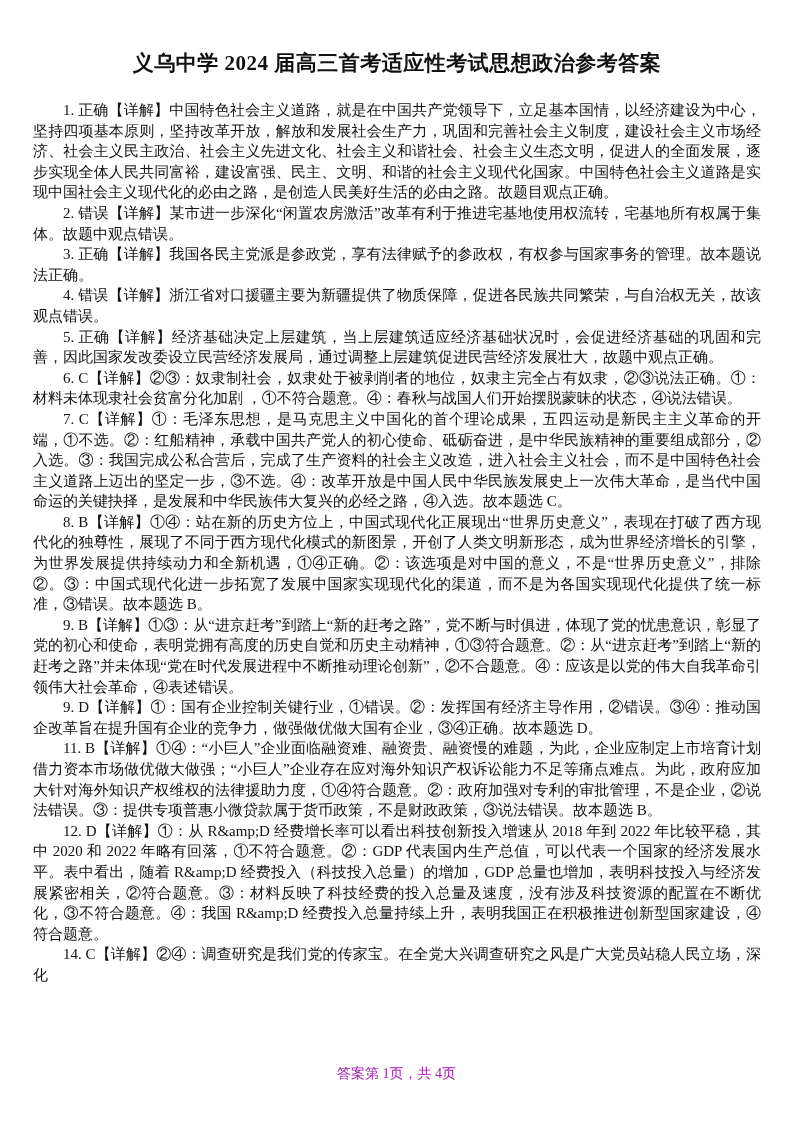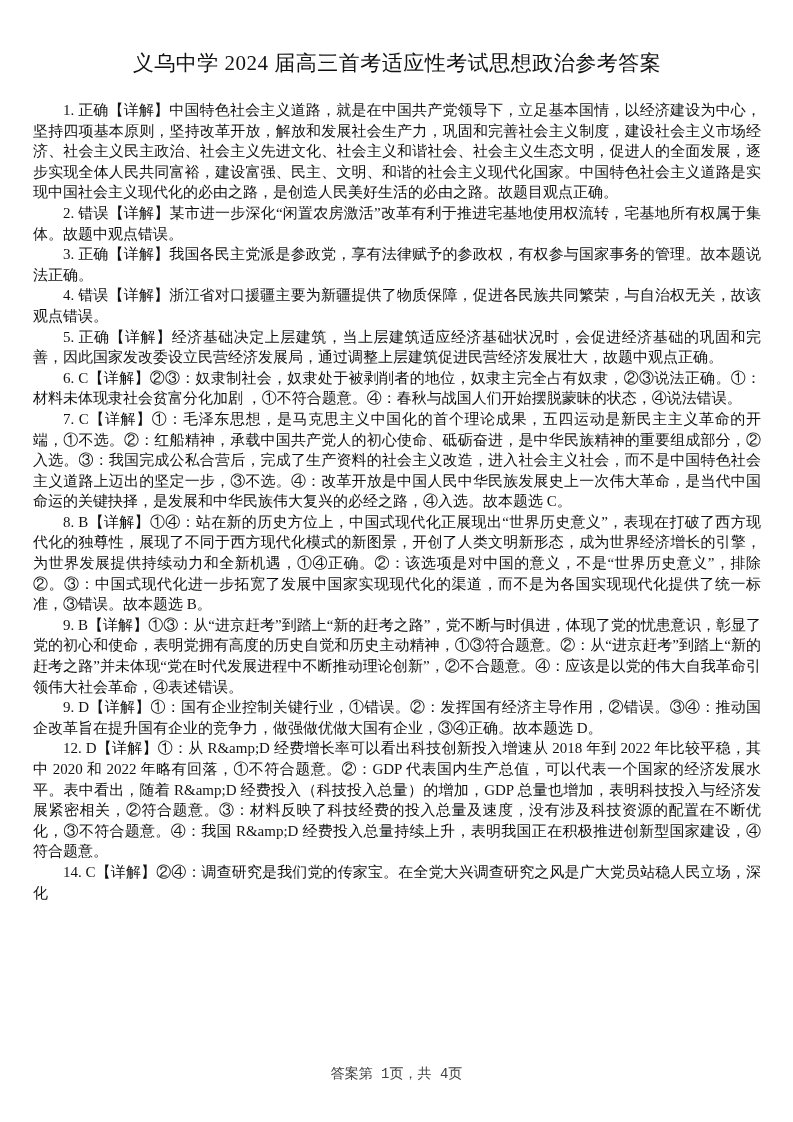--- a/index.html
+++ b/index.html
@@ -19,59 +19,59 @@
   .content {
     position: absolute;
     top: 50px;
     left: 33px;
     right: 32px;
   }
   .doc-title {
     margin: 0 0 24px 0;
     text-align: center;
     font-size: 21px;
-    font-weight: normal;
+    font-weight: bold;
     letter-spacing: 0.5px;
     line-height: 26px;
   }
   .doc-body p {
     margin: 0;
     padding: 0;
     font-size: 15px;
     line-height: 20.6px;
     text-indent: 2em;
     text-align: justify;
     word-break: break-all;
   }
   .page-footer {
     position: absolute;
     left: 0;
     right: 0;
     top: 1065px;
     text-align: center;
     font-size: 14px;
-    color: #404040;
-    font-family: Liberation Mono, monospace;
+    color: #a21caf;
   }
 </style>
 </head>
 <body>
 
 <div class="page">
   <div class="content">
     <h1 class="doc-title">义乌中学 2024 届高三首考适应性考试思想政治参考答案</h1>
     <div class="doc-body">
       <p>1. 正确【详解】中国特色社会主义道路，就是在中国共产党领导下，立足基本国情，以经济建设为中心，坚持四项基本原则，坚持改革开放，解放和发展社会生产力，巩固和完善社会主义制度，建设社会主义市场经济、社会主义民主政治、社会主义先进文化、社会主义和谐社会、社会主义生态文明，促进人的全面发展，逐步实现全体人民共同富裕，建设富强、民主、文明、和谐的社会主义现代化国家。中国特色社会主义道路是实现中国社会主义现代化的必由之路，是创造人民美好生活的必由之路。故题目观点正确。</p>
       <p>2. 错误【详解】某市进一步深化“闲置农房激活”改革有利于推进宅基地使用权流转，宅基地所有权属于集体。故题中观点错误。</p>
       <p>3. 正确【详解】我国各民主党派是参政党，享有法律赋予的参政权，有权参与国家事务的管理。故本题说法正确。</p>
       <p>4. 错误【详解】浙江省对口援疆主要为新疆提供了物质保障，促进各民族共同繁荣，与自治权无关，故该观点错误。</p>
       <p>5. 正确【详解】经济基础决定上层建筑，当上层建筑适应经济基础状况时，会促进经济基础的巩固和完善，因此国家发改委设立民营经济发展局，通过调整上层建筑促进民营经济发展壮大，故题中观点正确。</p>
       <p>6. C【详解】②③：奴隶制社会，奴隶处于被剥削者的地位，奴隶主完全占有奴隶，②③说法正确。①：材料未体现隶社会贫富分化加剧 ，①不符合题意。④：春秋与战国人们开始摆脱蒙昧的状态，④说法错误。</p>
       <p>7. C【详解】①：毛泽东思想，是马克思主义中国化的首个理论成果，五四运动是新民主主义革命的开端，①不选。②：红船精神，承载中国共产党人的初心使命、砥砺奋进，是中华民族精神的重要组成部分，②入选。③：我国完成公私合营后，完成了生产资料的社会主义改造，进入社会主义社会，而不是中国特色社会主义道路上迈出的坚定一步，③不选。④：改革开放是中国人民中华民族发展史上一次伟大革命，是当代中国命运的关键抉择，是发展和中华民族伟大复兴的必经之路，④入选。故本题选 C。</p>
       <p>8. B【详解】①④：站在新的历史方位上，中国式现代化正展现出“世界历史意义”，表现在打破了西方现代化的独尊性，展现了不同于西方现代化模式的新图景，开创了人类文明新形态，成为世界经济增长的引擎，为世界发展提供持续动力和全新机遇，①④正确。②：该选项是对中国的意义，不是“世界历史意义”，排除②。③：中国式现代化进一步拓宽了发展中国家实现现代化的渠道，而不是为各国实现现代化提供了统一标准，③错误。故本题选 B。</p>
       <p>9. B【详解】①③：从“进京赶考”到踏上“新的赶考之路”，党不断与时俱进，体现了党的忧患意识，彰显了党的初心和使命，表明党拥有高度的历史自觉和历史主动精神，①③符合题意。②：从“进京赶考”到踏上“新的赶考之路”并未体现“党在时代发展进程中不断推动理论创新”，②不合题意。④：应该是以党的伟大自我革命引领伟大社会革命，④表述错误。</p>
       <p>9. D【详解】①：国有企业控制关键行业，①错误。②：发挥国有经济主导作用，②错误。③④：推动国企改革旨在提升国有企业的竞争力，做强做优做大国有企业，③④正确。故本题选 D。</p>
+      <p>11. B【详解】①④：“小巨人”企业面临融资难、融资贵、融资慢的难题，为此，企业应制定上市培育计划借力资本市场做优做大做强；“小巨人”企业存在应对海外知识产权诉讼能力不足等痛点难点。为此，政府应加大针对海外知识产权维权的法律援助力度，①④符合题意。②：政府加强对专利的审批管理，不是企业，②说法错误。③：提供专项普惠小微贷款属于货币政策，不是财政政策，③说法错误。故本题选 B。</p>
       <p>12. D【详解】①：从 R&amp;amp;D 经费增长率可以看出科技创新投入增速从 2018 年到 2022 年比较平稳，其中 2020 和 2022 年略有回落，①不符合题意。②：GDP 代表国内生产总值，可以代表一个国家的经济发展水平。表中看出，随着 R&amp;amp;D 经费投入（科技投入总量）的增加，GDP 总量也增加，表明科技投入与经济发展紧密相关，②符合题意。③：材料反映了科技经费的投入总量及速度，没有涉及科技资源的配置在不断优化，③不符合题意。④：我国 R&amp;amp;D 经费投入总量持续上升，表明我国正在积极推进创新型国家建设，④符合题意。</p>
       <p>14. C【详解】②④：调查研究是我们党的传家宝。在全党大兴调查研究之风是广大党员站稳人民立场，深化</p>
     </div>
   </div>
   <div class="page-footer">答案第 1页，共 4页</div>
 </div>
 
 </body></html>

